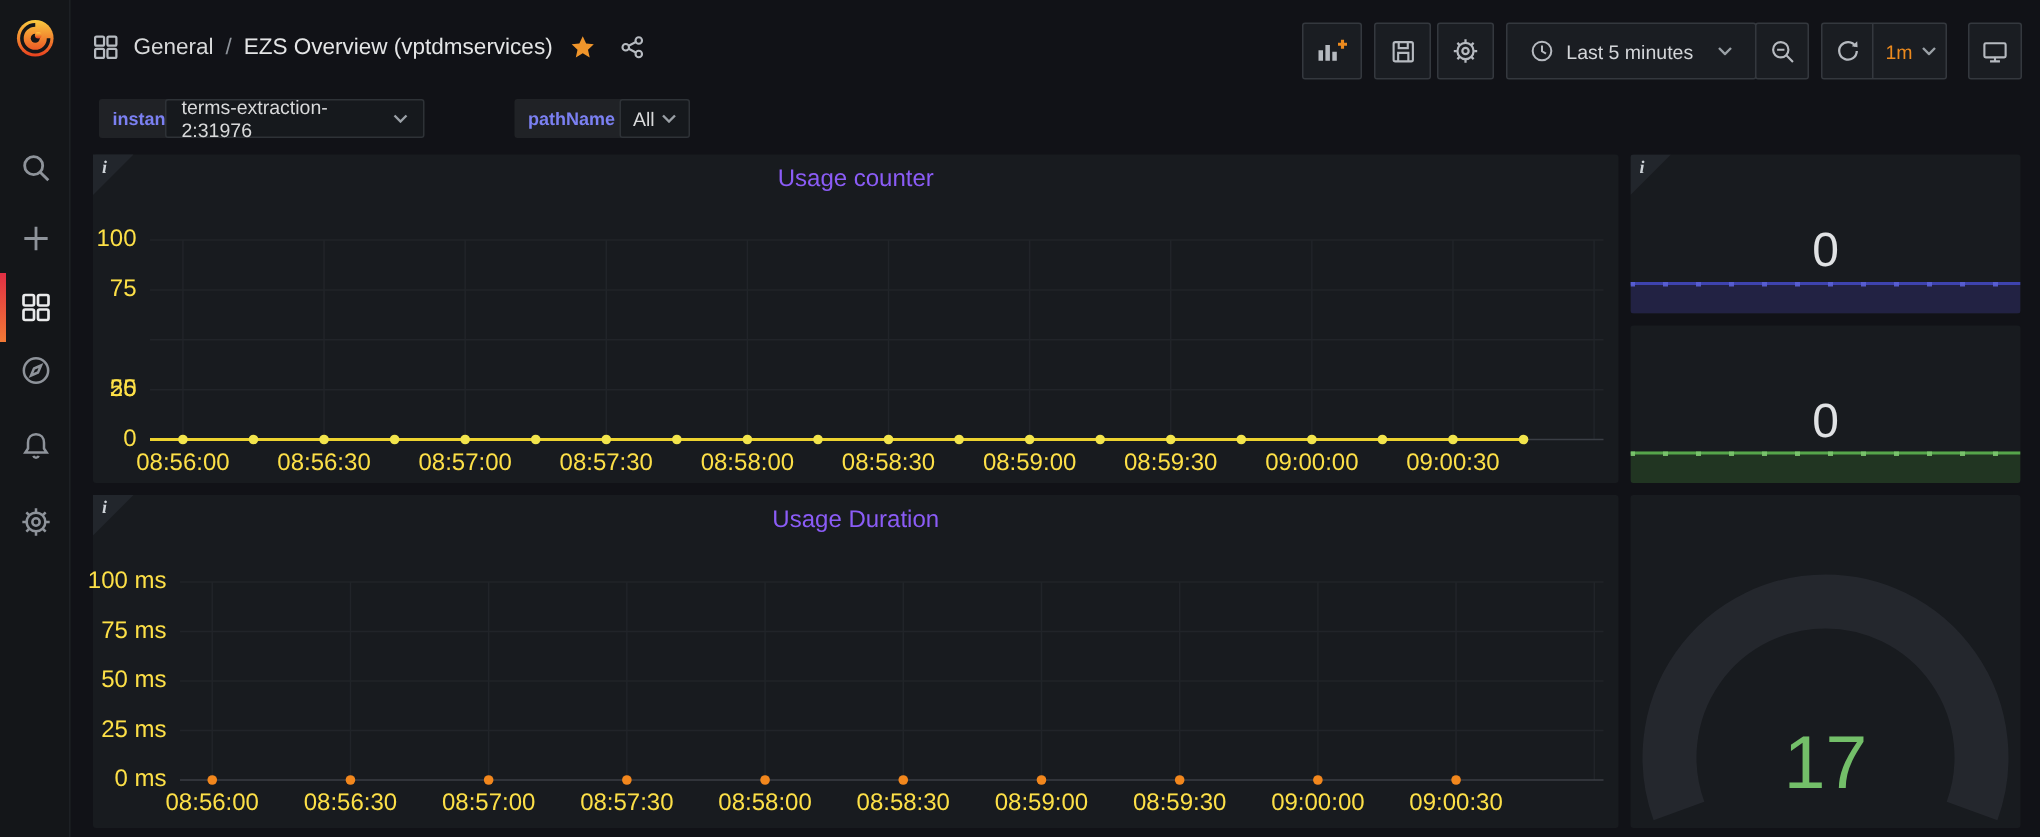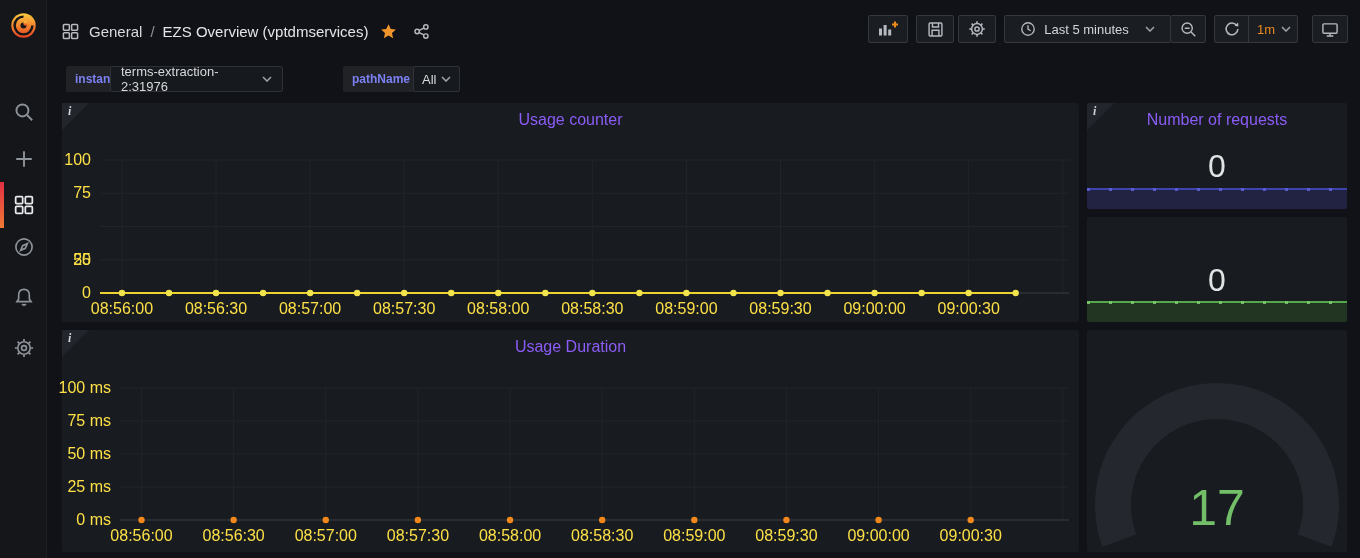--- a/index.html
+++ b/index.html
@@ -14,21 +14,21 @@
   .active-bar{position:absolute;left:0;top:0;width:4px;height:46px;background:linear-gradient(180deg,#e02f44,#f27935)}
 
   
   .breadcrumb{position:absolute;left:62px;top:0;height:62px;display:flex;align-items:center;font-size:15px;color:#d8d9da}
   .breadcrumb .sep{color:#8e939a;margin:0 8px}
   .breadcrumb .ttl{color:#e4e5e6}
   .crumb-icon{color:#b6bac0;margin-right:10px;display:flex}
   .bc-star{margin-left:12px;display:flex}
   .bc-share{margin-left:16px;display:flex;color:#b6bac0}
 
-  .tbtn{position:absolute;top:15px;height:28px;background:#1a1d22;border:1px solid #34383e;border-radius:2px;
+  .tbtn{position:absolute;top:15px;height:38px;background:#1a1d22;border:1px solid #34383e;border-radius:2px;
         display:flex;align-items:center;justify-content:center;box-sizing:border-box;color:#b6bac0;font-size:13px;cursor:pointer}
   .tbtn .lbl{margin:0 8px;color:#d3d5d8}
   .interval-lbl{color:#ec8a1e;font-weight:500;margin:0 6px 0 8px}
   .vdiv{width:1px;align-self:stretch;background:#34383e}
 
   
   .var-label{position:absolute;top:66px;height:26px;background:#202226;color:#7b80f2;font-weight:700;font-size:12px;
              display:flex;align-items:center;padding:0 9px;border-radius:2px;box-sizing:border-box}
   .var-value{position:absolute;top:66px;height:26px;background:#16191d;border:1px solid #2e3237;border-radius:2px;color:#d8d9da;
              font-size:13px;display:flex;align-items:center;justify-content:space-between;padding:0 10px;box-sizing:border-box;cursor:pointer}
@@ -279,21 +279,20 @@
         <circle cx="821.6116504854369" cy="133" r="3.2" fill="#f2e44c"></circle>
         <circle cx="868.6504854368932" cy="133" r="3.2" fill="#f2e44c"></circle>
         <circle cx="915.6893203883495" cy="133" r="3.2" fill="#f2e44c"></circle>
       </svg>
     </div>
 </div>
 
 <div class="panel" style="left:1087px;top:103px;width:260px;height:106px;overflow:hidden">
   <div class="corner"></div>
   <div class="corner-i">i</div>
-  <div class="panel-title">Number of requests</div>
   <div class="stat-value">0</div>
   <div class="sparkline" id="spark-requests" style="border-top-color: rgb(62, 67, 174); background: rgb(34, 34, 67);">
     <div class="spark-dots" id="spark-requests-dots" style="background-image: repeating-linear-gradient(90deg, rgb(90, 96, 214) 0px, rgb(90, 96, 214) 3px, transparent 3px, transparent 22px);"></div>
   </div>
 </div>
 
 <div class="panel" style="left:1087px;top:217px;width:260px;height:105px;overflow:hidden">
   <div class="stat-value">0</div>
   <div class="sparkline" id="spark-chunks" style="border-top-color: rgb(86, 166, 75); background: rgb(33, 53, 34);">
     <div class="spark-dots" id="spark-chunks-dots" style="background-image: repeating-linear-gradient(90deg, rgb(124, 199, 111) 0px, rgb(124, 199, 111) 3px, transparent 3px, transparent 22px);"></div>

